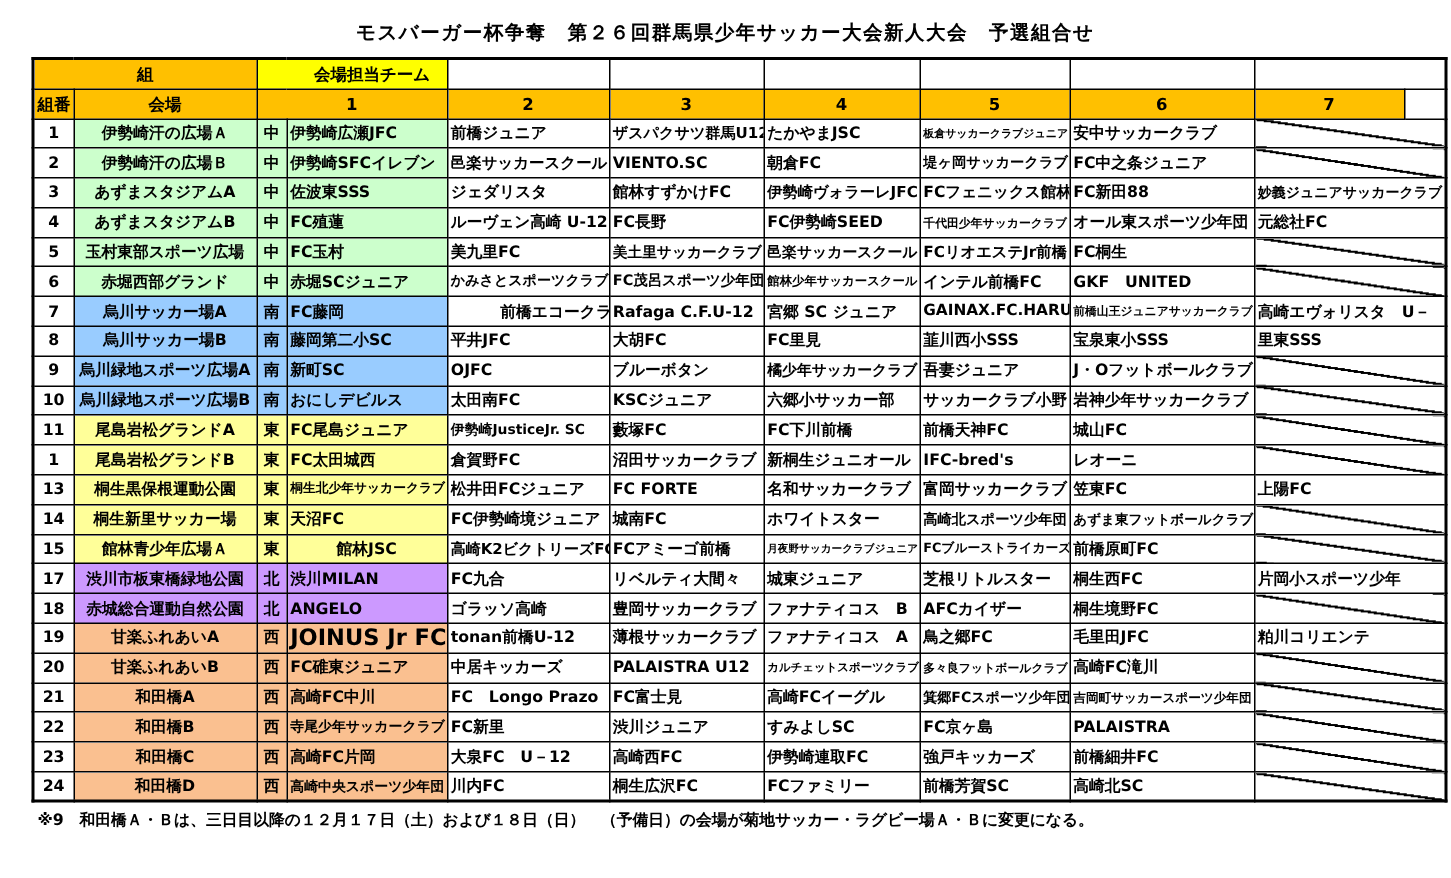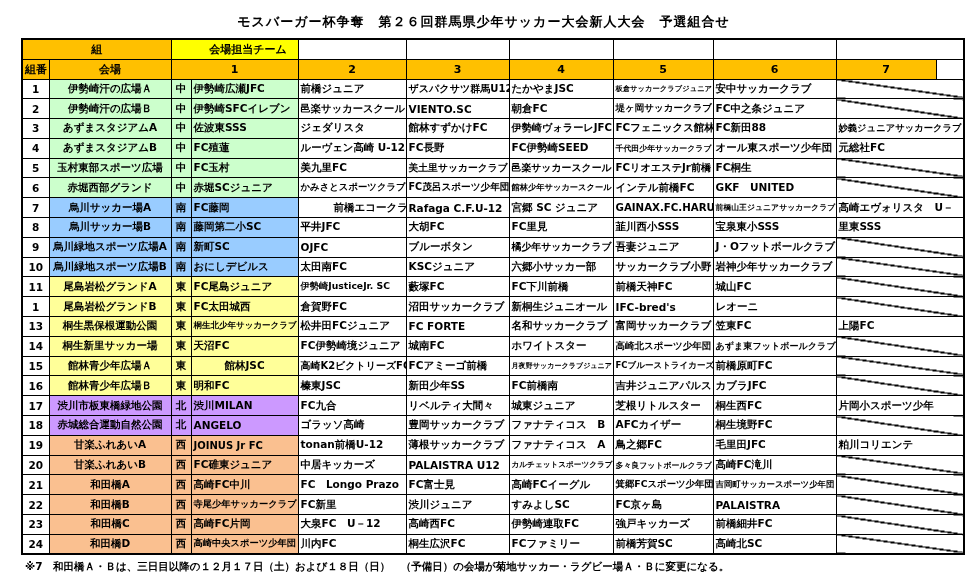--- a/index.html
+++ b/index.html
@@ -261,32 +261,20 @@
         <td class="region" style="background: rgb(255, 255, 153); font-size: 10.5px;">東</td>
         <td class="c1" style="background: rgb(255, 255, 153); font-size: 10.5px; text-align: center;">館林JSC</td>
         <td class="c2" style="font-size: 9.98062px;">高崎K2ビクトリーズFC</td>
         <td class="c3" style="font-size: 10.5px;">FCアミーゴ前橋</td>
         <td class="c4" style="font-size: 7.07143px;">月夜野サッカークラブジュニア</td>
         <td class="c5" style="font-size: 8.51254px;">FCブルーストライカーズ</td>
         <td class="c6" style="font-size: 10.5px;">前橋原町FC</td>
         <td class="c7 crossed" colspan="2"></td>
       </tr>
       <tr>
-        <td class="num" style="font-size: 10.5px;">16</td>
-        <td class="venue" style="background: rgb(255, 255, 153); font-size: 10.5px;">館林青少年広場Ｂ</td>
-        <td class="region" style="background: rgb(255, 255, 153); font-size: 10.5px;">東</td>
-        <td class="c1" style="background: rgb(255, 255, 153); font-size: 10.5px;">明和FC</td>
-        <td class="c2" style="font-size: 10.5px;">榛東JSC</td>
-        <td class="c3" style="font-size: 10.5px;">新田少年SS</td>
-        <td class="c4" style="font-size: 10.5px;">FC前橋南</td>
-        <td class="c5" style="font-size: 10.5px;">吉井ジュニアパルス</td>
-        <td class="c6" style="font-size: 10.5px;">カブラJFC</td>
-        <td class="c7 crossed" colspan="2"></td>
-      </tr>
-      <tr>
         <td class="num" style="font-size: 10.5px;">17</td>
         <td class="venue" style="background: rgb(204, 153, 255); font-size: 10.5px;">渋川市板東橋緑地公園</td>
         <td class="region" style="background: rgb(204, 153, 255); font-size: 10.5px;">北</td>
         <td class="c1" style="background: rgb(204, 153, 255); font-size: 10.5px;">渋川MILAN</td>
         <td class="c2" style="font-size: 10.5px;">FC九合</td>
         <td class="c3" style="font-size: 10.5px;">リベルティ大間々</td>
         <td class="c4" style="font-size: 10.5px;">城東ジュニア</td>
         <td class="c5" style="font-size: 10.5px;">芝根リトルスター</td>
         <td class="c6" style="font-size: 10.5px;">桐生西FC</td>
         <td class="c7" colspan="2" style="font-size: 10.5px;">片岡小スポーツ少年</td>
@@ -300,21 +288,21 @@
         <td class="c3" style="font-size: 10.5px;">豊岡サッカークラブ</td>
         <td class="c4" style="font-size: 10.5px;">ファナティコス　B</td>
         <td class="c5" style="font-size: 10.5px;">AFCカイザー</td>
         <td class="c6" style="font-size: 10.5px;">桐生境野FC</td>
         <td class="c7 crossed" colspan="2"></td>
       </tr>
       <tr>
         <td class="num" style="font-size: 10.5px;">19</td>
         <td class="venue" style="background: rgb(250, 192, 144); font-size: 10.5px;">甘楽ふれあいA</td>
         <td class="region" style="background: rgb(250, 192, 144); font-size: 10.5px;">西</td>
-        <td class="c1" style="background: rgb(250, 192, 144); font-size: 10px;">JOINUS Jr FC</td>
+        <td class="c1" style="background: rgb(250, 192, 144); font-size: 15px;">JOINUS Jr FC</td>
         <td class="c2" style="font-size: 10.5px;">tonan前橋U-12</td>
         <td class="c3" style="font-size: 10.5px;">薄根サッカークラブ</td>
         <td class="c4" style="font-size: 10.5px;">ファナティコス　A</td>
         <td class="c5" style="font-size: 10.5px;">鳥之郷FC</td>
         <td class="c6" style="font-size: 10.5px;">毛里田JFC</td>
         <td class="c7" colspan="2" style="font-size: 10.5px;">粕川コリエンテ</td>
       </tr>
       <tr>
         <td class="num" style="font-size: 10.5px;">20</td>
         <td class="venue" style="background: rgb(250, 192, 144); font-size: 10.5px;">甘楽ふれあいB</td>
@@ -371,13 +359,13 @@
         <td class="c2" style="font-size: 10.5px;">川内FC</td>
         <td class="c3" style="font-size: 10.5px;">桐生広沢FC</td>
         <td class="c4" style="font-size: 10.5px;">FCファミリー</td>
         <td class="c5" style="font-size: 10.5px;">前橋芳賀SC</td>
         <td class="c6" style="font-size: 10.5px;">高崎北SC</td>
         <td class="c7 crossed" colspan="2"></td>
       </tr>
     </tbody>
 </table>
 
-<div class="footnote">※7　和田橋Ａ・Ｂは、三日目以降の１２月１７日（土）および１８日（日）　（予備日）の会場が菊地サッカー・ラグビー場Ａ・Ｂに変更になる。</div>
+<div class="footnote">※9　和田橋Ａ・Ｂは、三日目以降の１２月１７日（土）および１８日（日）　（予備日）の会場が菊地サッカー・ラグビー場Ａ・Ｂに変更になる。</div>
 
 </body></html>

